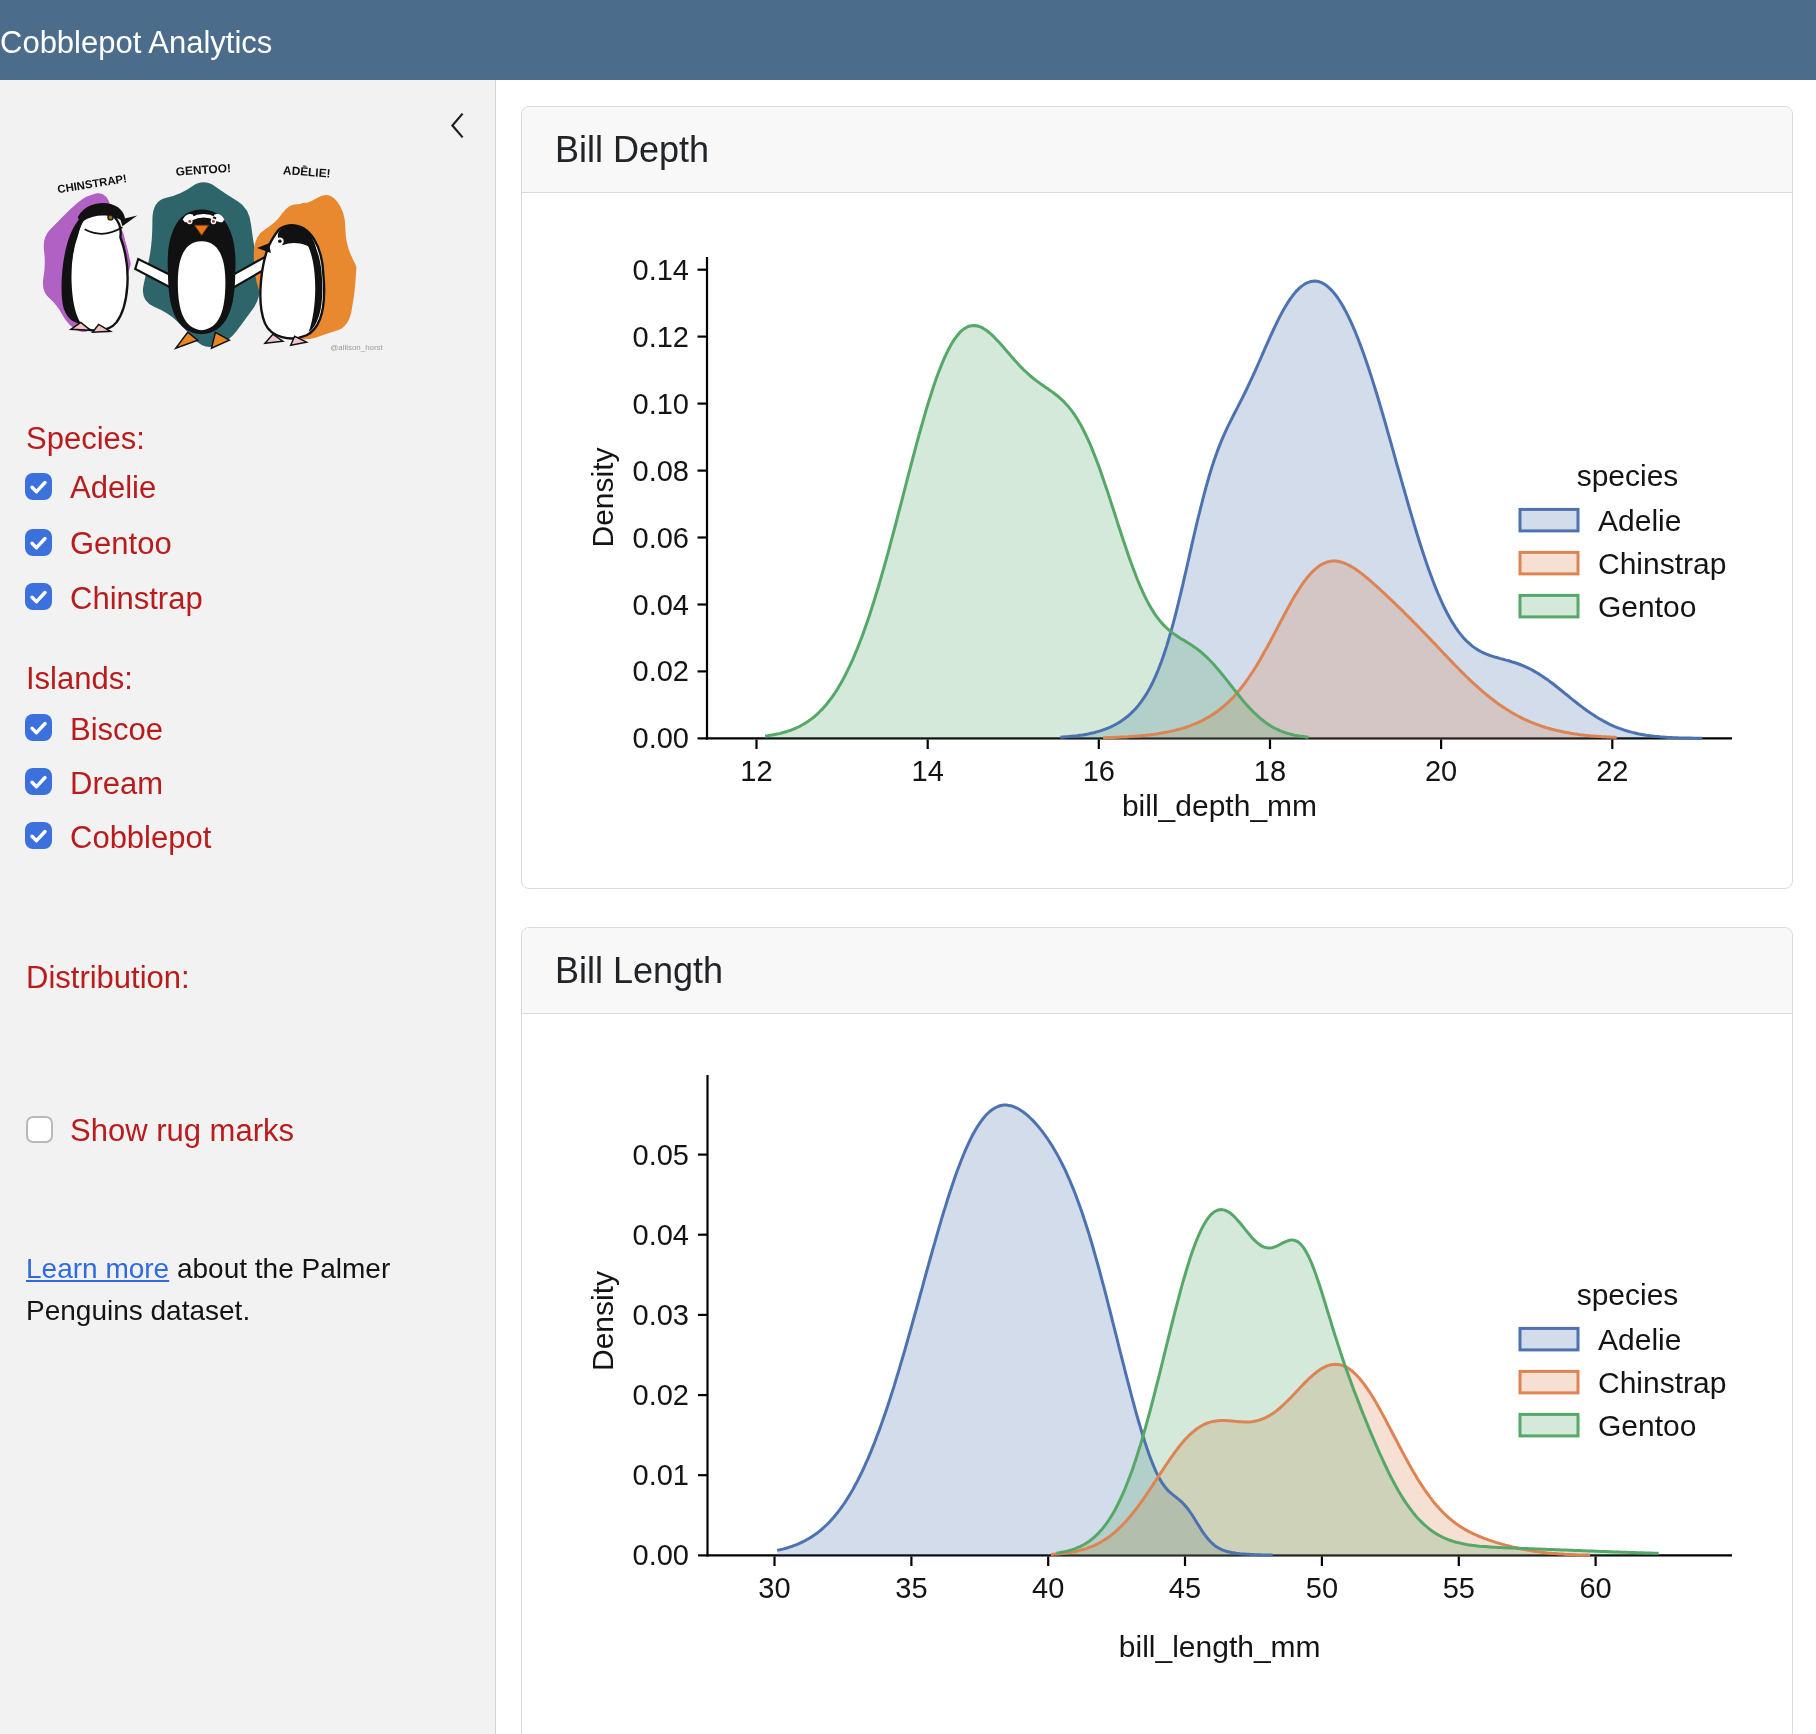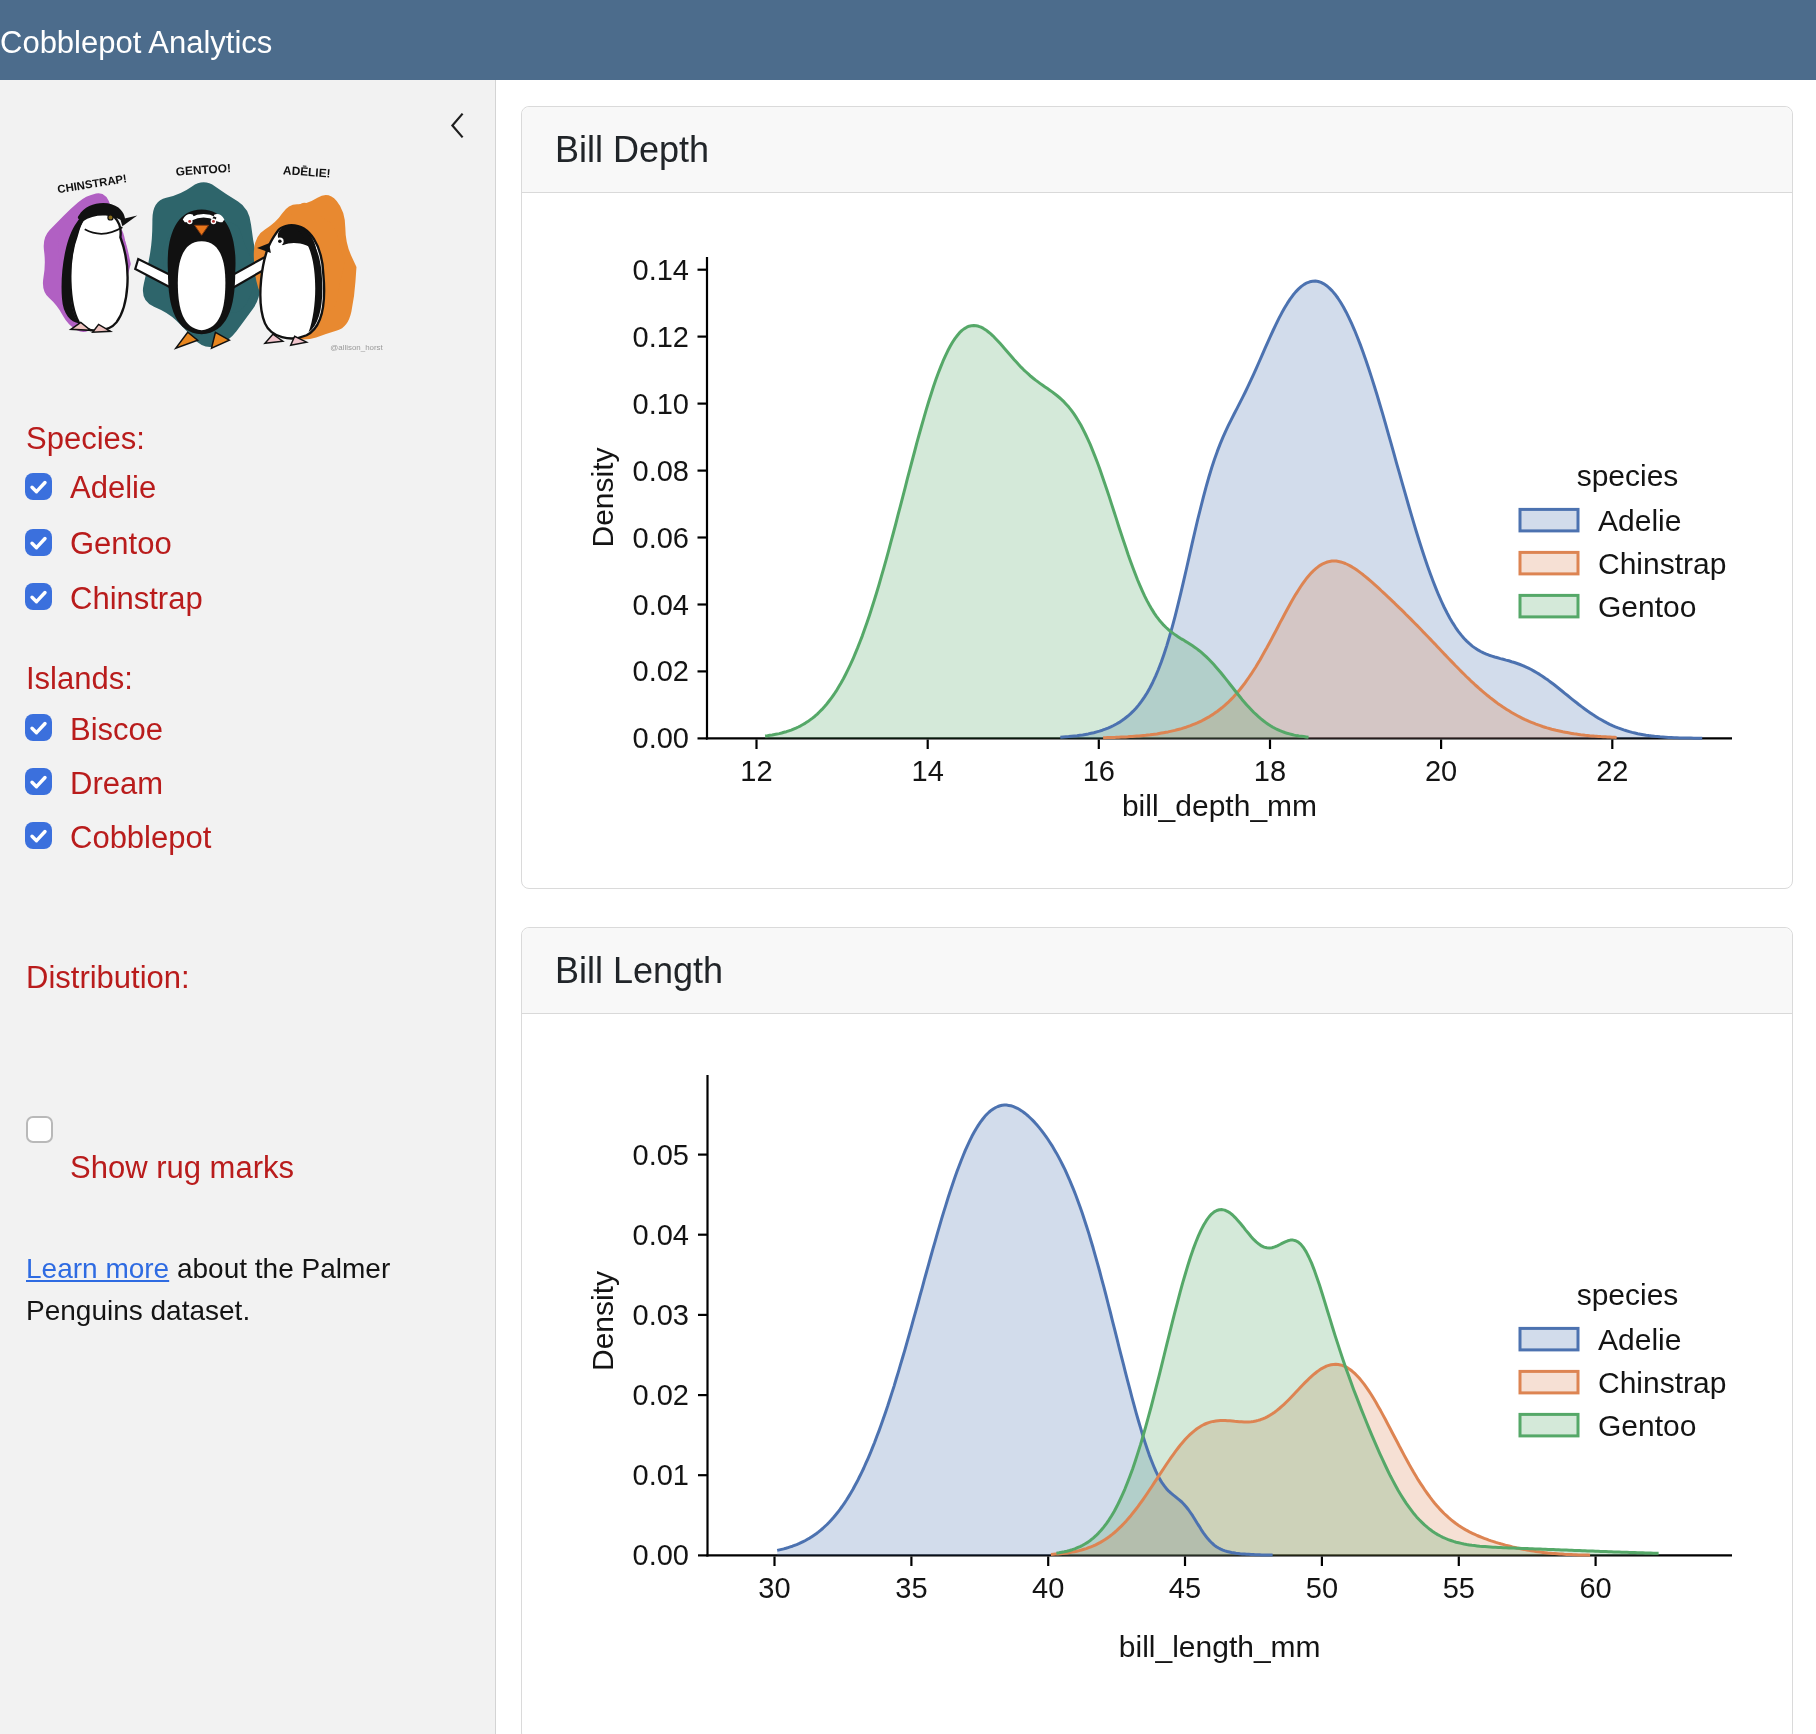--- a/index.html
+++ b/index.html
@@ -116,21 +116,21 @@
     </div>
     <div class="lbl" style="left:70px;top:685.5px">Dream</div>
     <div class="cb" style="left:24.5px;top:742.0px">
       <svg viewBox="0 0 27 27">
         <path d="M7 14.2 L11.5 18.7 L20 9.5" fill="none" stroke="#fff" stroke-width="3.4" stroke-linecap="round" stroke-linejoin="round"></path>
       </svg>
     </div>
     <div class="lbl" style="left:70px;top:739.5px">Cobblepot</div>
  <div class="lbl" style="left:26px;top:880px">Distribution:</div>
  <div class="cb un" style="left:26px;top:1035.5px"></div>
-    <div class="lbl" style="left:70px;top:1070px">Show rug marks</div>
+    <div class="lbl" style="left:70px;top:1033px">Show rug marks</div>
  <div class="learn"><a>Learn more</a> about the Palmer<br>Penguins dataset.</div>
 </div>
 <div class="card" style="top:106px;height:783px">
     <div class="hd">
       <span>Bill Depth</span>
     </div>
   </div>
 <div class="card" style="top:927px;height:814px">
     <div class="hd">
       <span>Bill Length</span>

